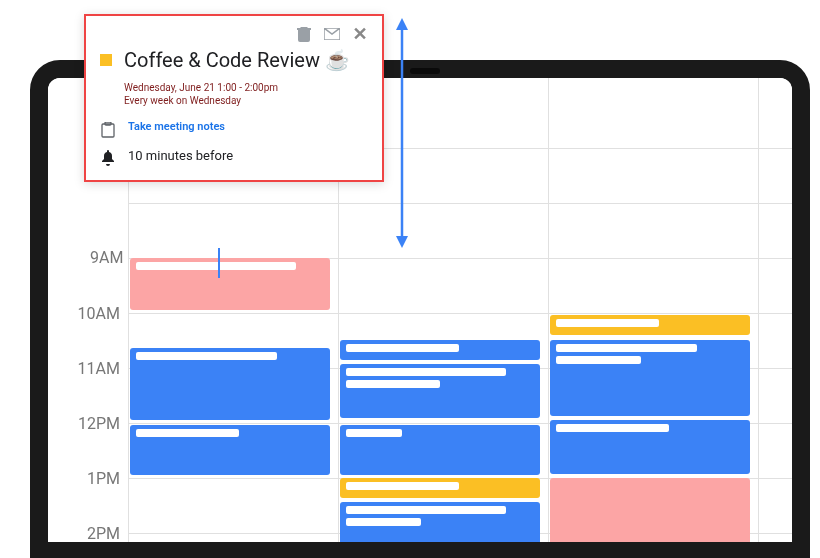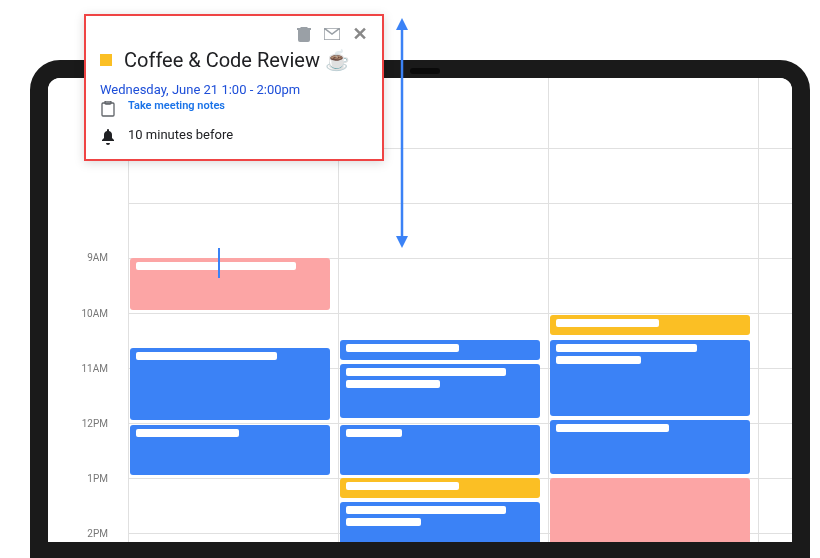--- a/index.html
+++ b/index.html
@@ -62,22 +62,22 @@
   }
   .time-col {
     position: absolute;
     left: 0;
     top: 0;
     width: 80px;
     bottom: 0;
   }
   .time-label {
     position: absolute;
-    right: 20px;
-    font-size: 10px;
+    right: 8px;
+    font-size: 16px;
     color: #777;
     text-align: right;
     transform: translateY(-50%);
   }
   .grid-lines {
     position: absolute;
     left: 80px;
     right: 0;
     top: 0;
     bottom: 0;
@@ -150,22 +150,23 @@
     background: #fbbf24;
     margin-top: 6px;
     flex-shrink: 0;
   }
   .popup-title {
     font-size: 20px;
     font-weight: 400;
     color: #202124;
   }
   .popup-sub {
-    font-size: 13px;
-    color: #1d4ed8;
+    font-size: 10px;
+    color: #7f1d1d;
+    margin-left: 24px;
     margin-bottom: 2px;
   }
   .row-icon {
     width: 16px;
     height: 16px;
     flex-shrink: 0;
     margin-top: 2px;
     display: flex;
     align-items: center;
     justify-content: center;
@@ -297,20 +298,21 @@
         </svg>
     </div>
     <div class="icn close-x">✕</div>
   </div>
 
   <div class="popup-row">
     <div class="color-chip"></div>
     <div class="popup-title">Coffee &amp; Code Review ☕</div>
   </div>
   <div class="popup-sub">Wednesday, June 21    1:00 - 2:00pm</div>
+  <div class="popup-sub" style="margin-bottom:14px;">Every week on Wednesday</div>
 
   <div class="popup-row">
     <div class="row-icon">
       <svg width="14" height="16" viewBox="0 0 14 16">
           <rect x="1" y="2" width="12" height="13" rx="1" fill="none" stroke="#5f6368" stroke-width="1.3"></rect>
           <rect x="4" y="0" width="6" height="3" rx="1" fill="none" stroke="#5f6368" stroke-width="1.3"></rect>
         </svg>
     </div>
     <div>
       <div class="link-text">Take meeting notes</div>

